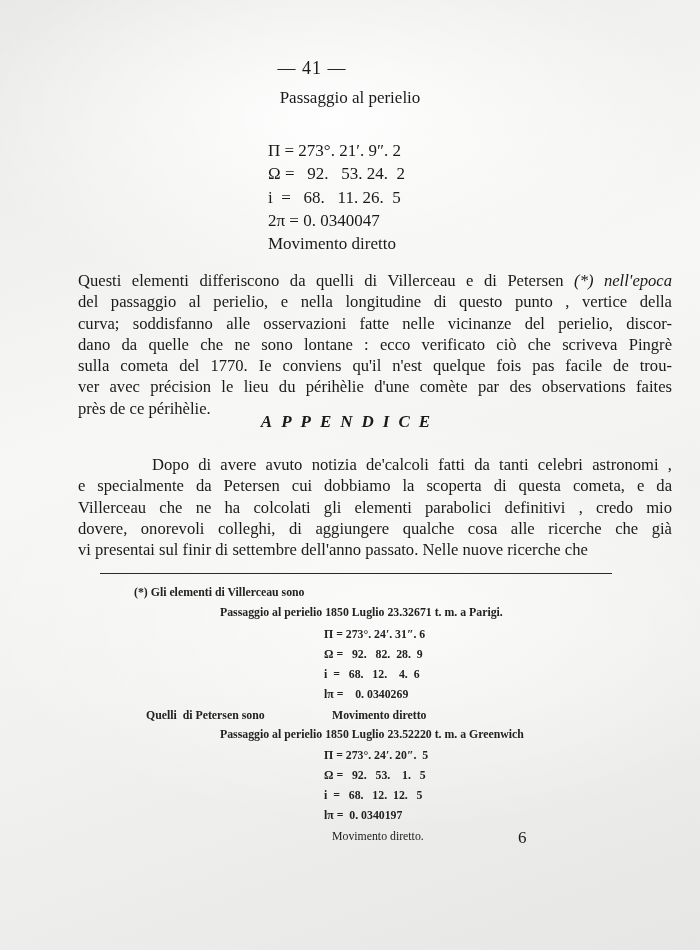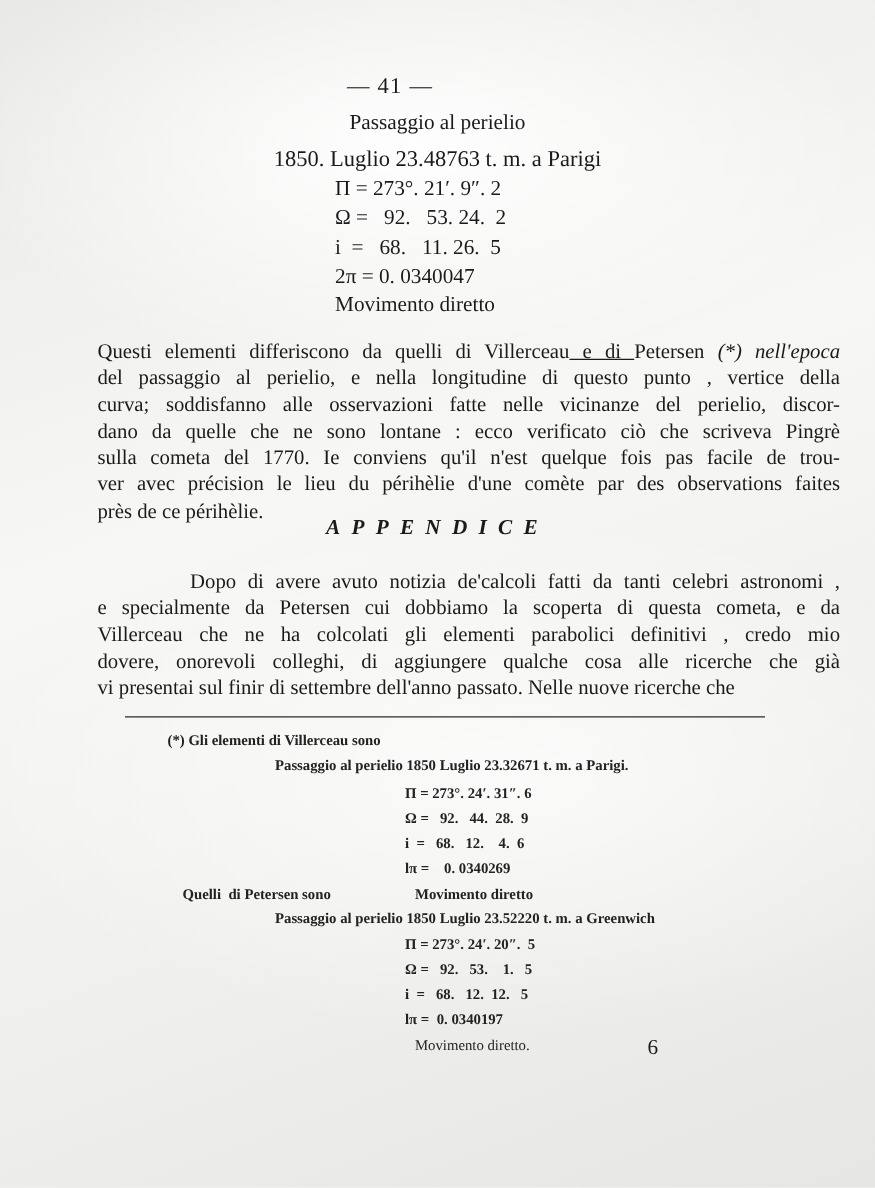--- a/index.html
+++ b/index.html
@@ -40,30 +40,29 @@
   .sheet-num { top: 828px; left: 518px; font-size: 17px; }
 </style>
 </head>
 <body>
 
 <div class="page">
 
   <div class="abs center pagenum serif">— 41 —</div>
 
   <div class="abs center hdr serif" style="top:88px;">Passaggio al perielio</div>
-  <div class="abs center hdr serif" style="top:117px; font-size:18px;">1850. Luglio 23.48763 t. m. a Parigi</div>
 
   <div class="abs eq serif" style="top:141px; left:268px;">Π = 273°. 21′. 9″. 2</div>
   <div class="abs eq serif" style="top:164px; left:268px;">Ω =   92.   53. 24.  2</div>
   <div class="abs eq serif" style="top:188px; left:268px;">i  =   68.   11. 26.  5</div>
   <div class="abs eq serif" style="top:211px; left:268px;">2π = 0. 0340047</div>
   <div class="abs serif" style="top:234px; left:268px; font-size:17px;">Movimento diretto</div>
 
   <div class="abs body-text serif" style="top:270px;" id="p1">
-      <span class="ln"><span style="white-space: pre-wrap;">Questi elementi differiscono da quelli di </span><span class="it" style="white-space: pre-wrap;">Villerceau</span><span style="white-space: pre-wrap; text-decoration: underline;"> e di </span><span class="it" style="white-space: pre-wrap;">Petersen</span><span style="white-space: pre-wrap; font-style: italic;"> (*) nell'epoca</span></span>
+      <span class="ln"><span style="white-space: pre-wrap;">Questi elementi differiscono da quelli di </span><span class="it" style="white-space: pre-wrap;">Villerceau</span><span style="white-space: pre-wrap;"> e di </span><span class="it" style="white-space: pre-wrap;">Petersen</span><span style="white-space: pre-wrap; font-style: italic;"> (*) nell'epoca</span></span>
       <span class="ln"><span style="white-space: pre-wrap;">del passaggio al perielio, e nella longitudine di questo punto , vertice della</span></span>
       <span class="ln"><span style="white-space: pre-wrap;">curva; soddisfanno alle osservazioni fatte nelle vicinanze del perielio, discor-</span></span>
       <span class="ln"><span style="white-space: pre-wrap;">dano da quelle che ne sono lontane : ecco verificato ciò che scriveva </span><span class="it" style="white-space: pre-wrap;">Pingrè</span></span>
       <span class="ln"><span style="white-space: pre-wrap;">sulla cometa del 1770. </span><span class="it" style="white-space: pre-wrap;">Ie conviens qu'il n'est quelque fois pas facile de trou-</span></span>
       <span class="ln"><span class="it" style="white-space: pre-wrap;">ver avec précision le lieu du périhèlie d'une comète par des observations faites</span></span>
       <span class="ln last"><span class="it" style="white-space: pre-wrap;">près de ce périhèlie.</span></span>
     </div>
 
   <div class="abs appendix-title serif">APPENDICE</div>
 
@@ -73,21 +72,21 @@
       <span class="ln"><span class="it" style="white-space: pre-wrap;">Villerceau</span><span style="white-space: pre-wrap;"> che ne ha colcolati gli elementi parabolici definitivi , credo mio</span></span>
       <span class="ln"><span style="white-space: pre-wrap;">dovere, onorevoli colleghi, di aggiungere qualche cosa alle ricerche che già</span></span>
       <span class="ln last"><span style="white-space: pre-wrap;">vi presentai sul finir di settembre dell'anno passato. Nelle nuove ricerche che</span></span>
     </div>
 
   <div class="abs rule"></div>
 
   <div class="abs fn serif" style="top:585px; left:100px;"><span>(*) Gli elementi di </span><span class="it">Villerceau</span><span> sono</span></div>
   <div class="abs fn serif" style="top:605px; left:186px;">Passaggio al perielio 1850 Luglio 23.32671 t. m. a Parigi.</div>
   <div class="abs fn serif" style="top:627px; left:290px;">Π = 273°. 24′. 31″. 6</div>
-  <div class="abs fn serif" style="top:647px; left:290px;">Ω =   92.   44.  28.  9</div>
+  <div class="abs fn serif" style="top:647px; left:290px;">Ω =   92.   82.  28.  9</div>
   <div class="abs fn serif" style="top:667px; left:290px;">i  =   68.   12.    4.  6</div>
   <div class="abs fn serif" style="top:687px; left:290px;">lπ =    0. 0340269</div>
   <div class="abs fn serif" style="top:708px; left:298px;">Movimento diretto</div>
 
   <div class="abs fn serif" style="top:708px; left:112px;"><span>Quelli  di </span><span class="it">Petersen</span><span> sono</span></div>
   <div class="abs fn serif" style="top:727px; left:186px;">Passaggio al perielio 1850 Luglio 23.52220 t. m. a Greenwich</div>
   <div class="abs fn serif" style="top:748px; left:290px;">Π = 273°. 24′. 20″.  5</div>
   <div class="abs fn serif" style="top:768px; left:290px;">Ω =   92.   53.    1.   5</div>
   <div class="abs fn serif" style="top:788px; left:290px;">i  =   68.   12.  12.   5</div>
   <div class="abs fn serif" style="top:808px; left:290px;">lπ =  0. 0340197</div>

